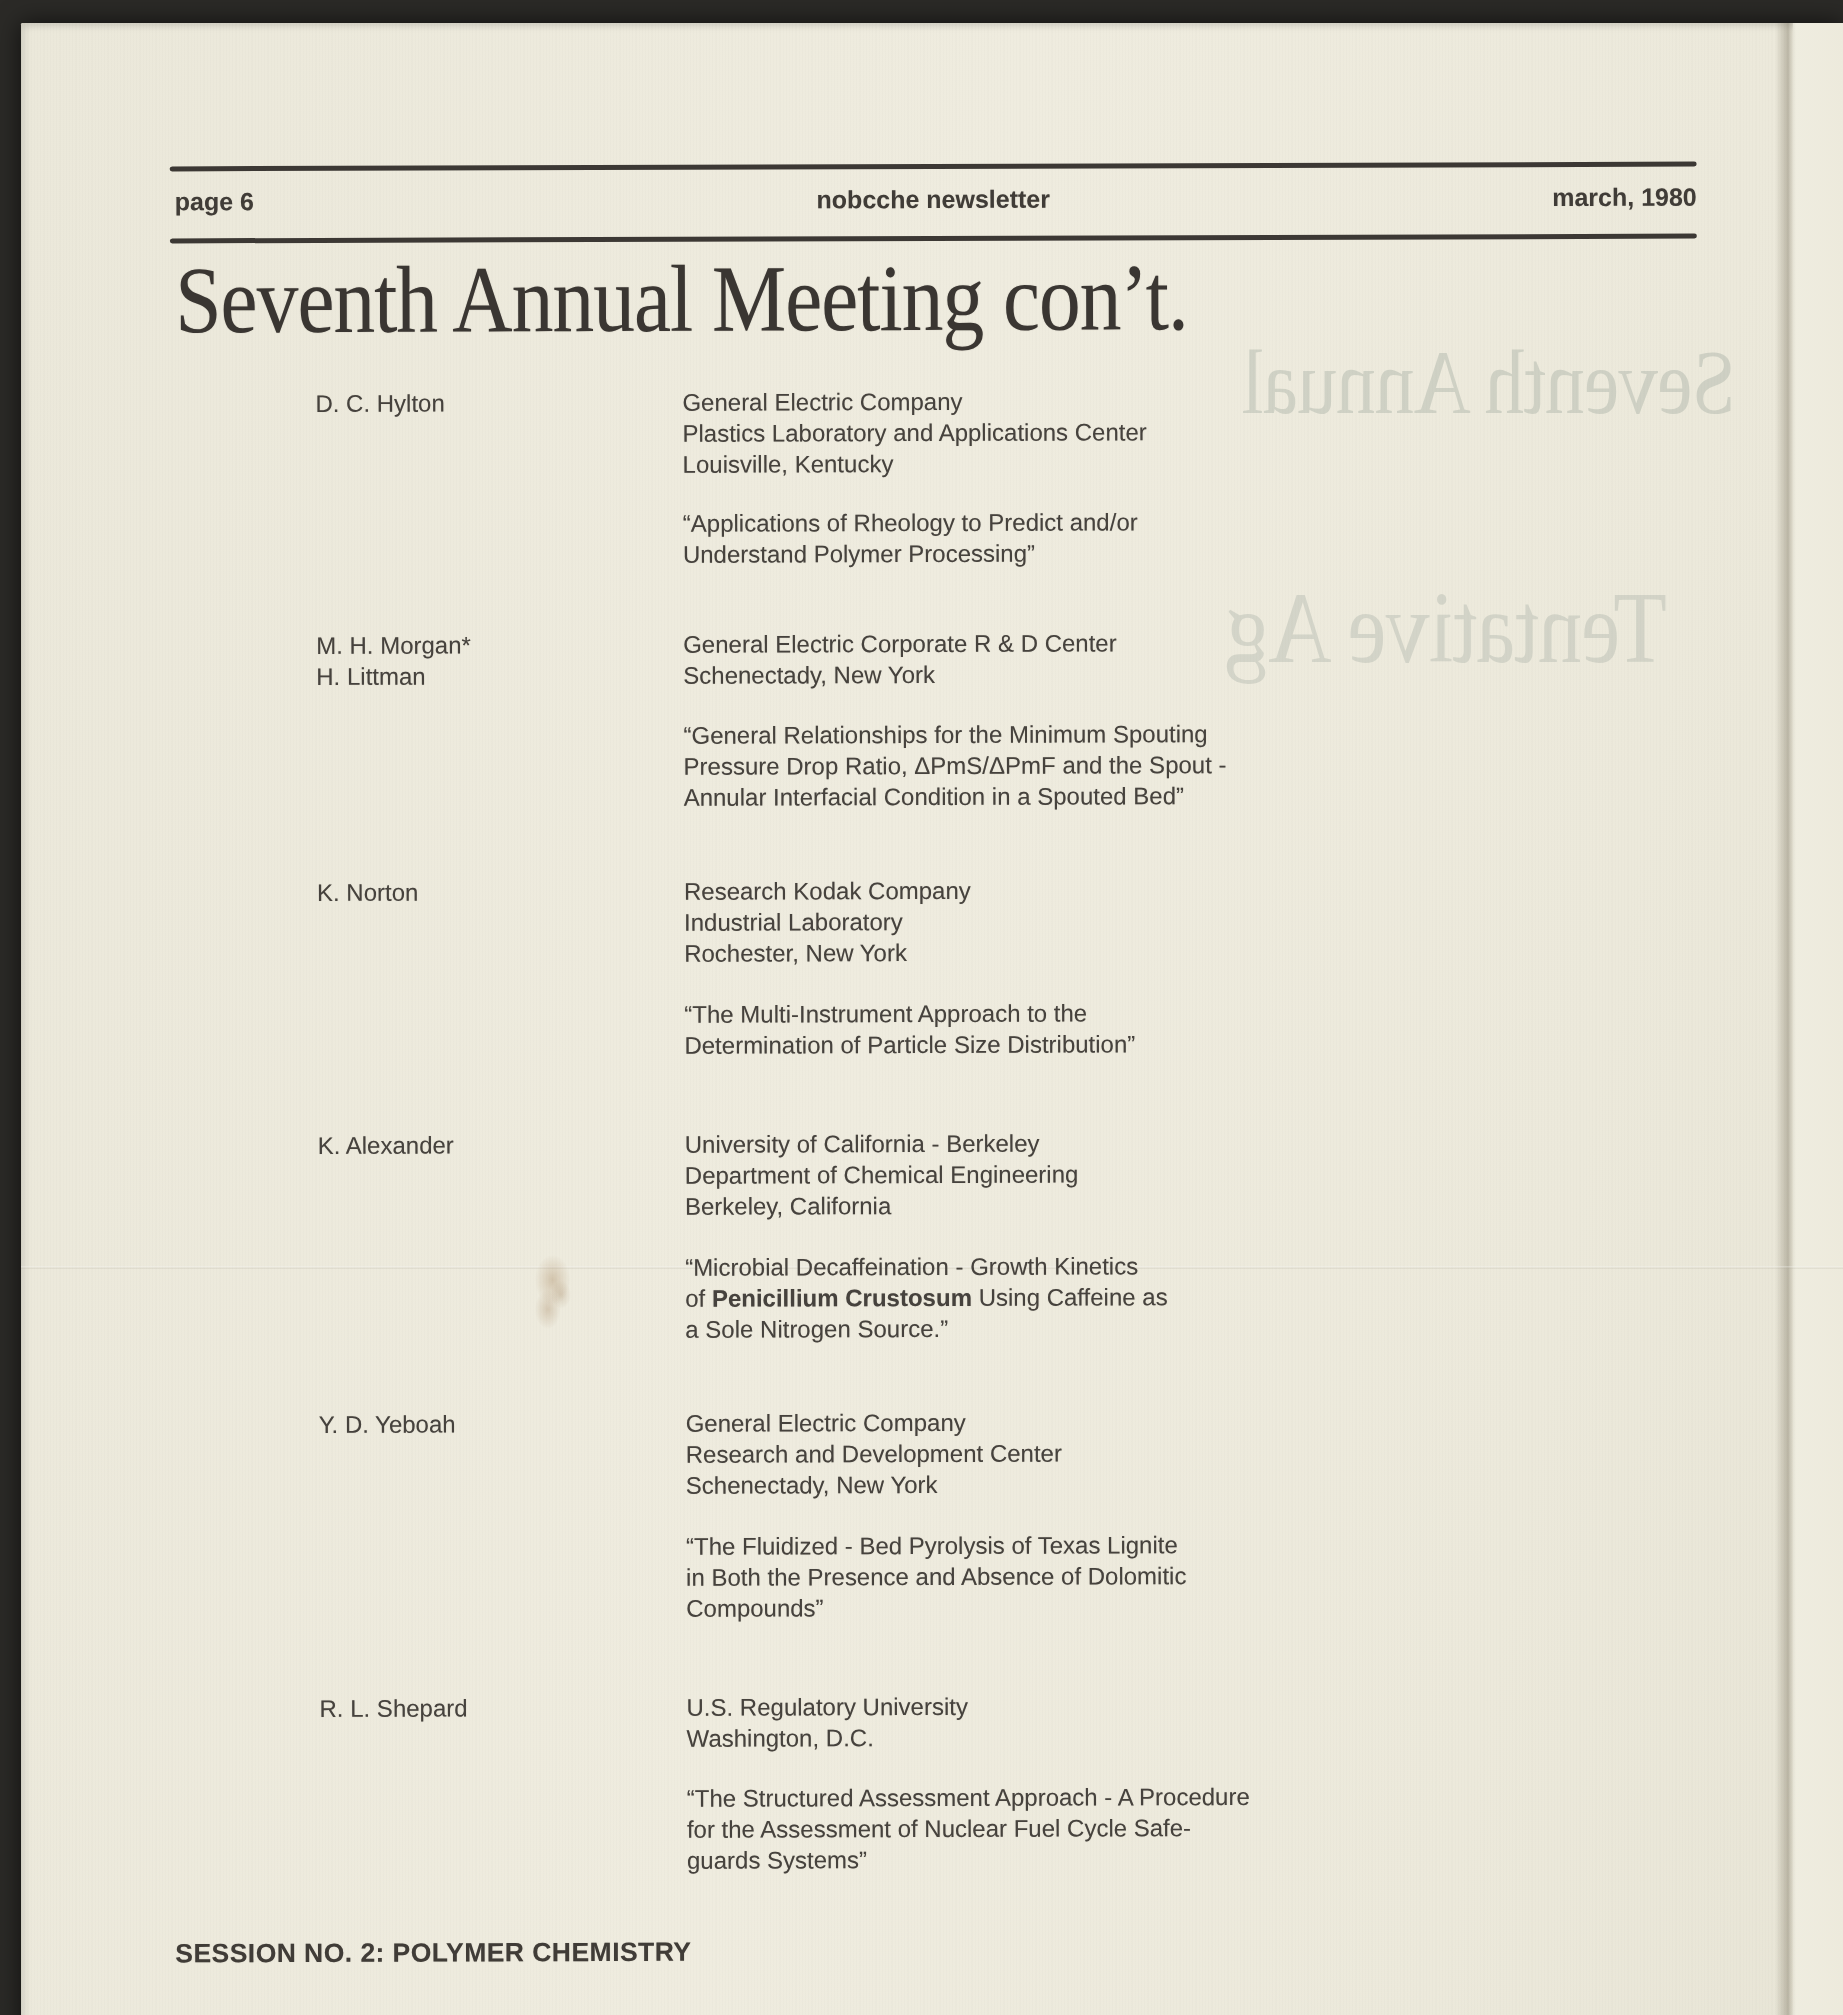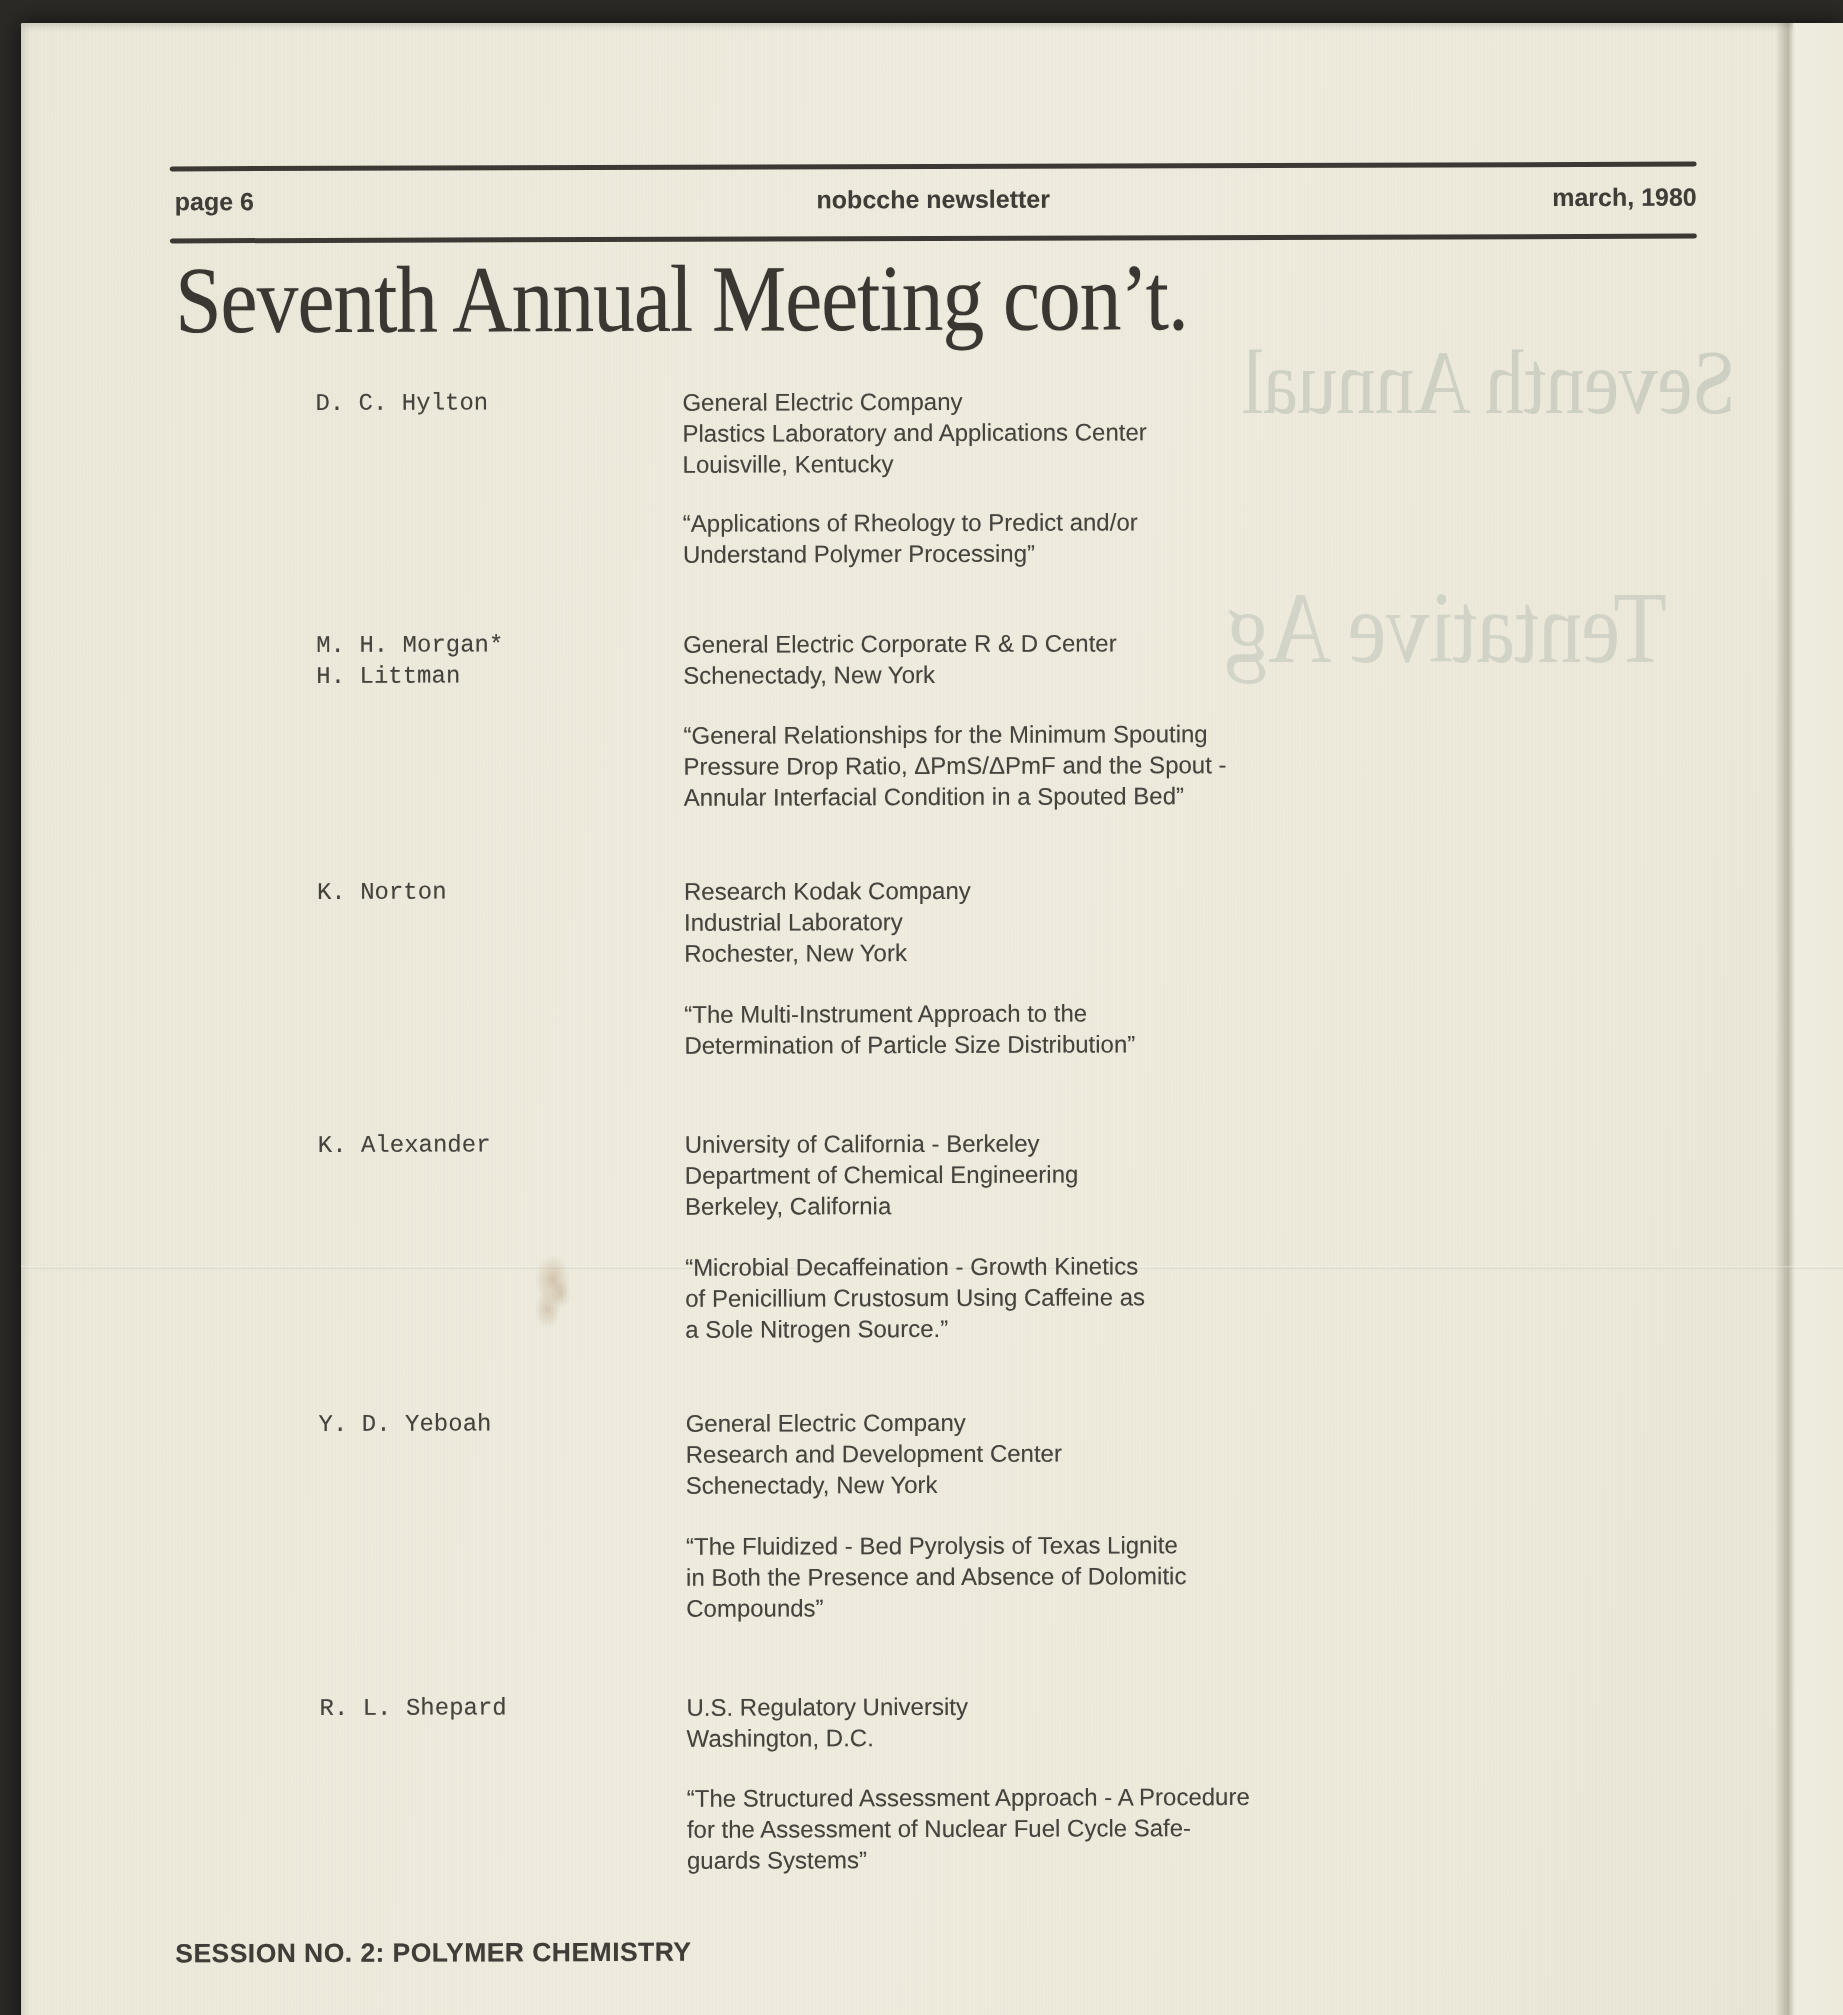--- a/index.html
+++ b/index.html
@@ -39,24 +39,24 @@
   .hdr .c{position:absolute;left:0;right:0;text-align:center;}
   .hdr .r{position:absolute;right:0;}
 
   .page-title{position:absolute;left:157px;top:226px;font-family:"Liberation Serif",serif;
        font-size:95px;line-height:1.05;font-weight:400;color:#3a3632;letter-spacing:-1.2px;
        transform:scale(.88,1);transform-origin:0 0;white-space:nowrap;
        text-shadow:0 0 1.2px rgba(58,54,50,.30);}
 
   .txt{font-size:24px;line-height:31px;text-shadow:0 0 0.8px rgba(70,66,61,.30);}
   .entry{position:absolute;left:0;width:1652px;}
-  .names{position:absolute;left:297px;top:0;white-space:nowrap;font-family:Liberation Mono, monospace;}
+  .names{position:absolute;left:297px;top:0;white-space:nowrap;}
   .aff{position:absolute;left:664px;top:0;white-space:nowrap;}
   .talk{position:absolute;left:664px;white-space:nowrap;}
-  b.sp{font-weight:400;}
+  b.sp{font-weight:700;}
 
   .session{position:absolute;left:152px;top:1913px;font-weight:700;font-size:26.6px;color:#403c37;
        letter-spacing:0.4px;white-space:nowrap;text-shadow:0 0 0.8px rgba(64,60,55,.3);}
 
   
   .ghost{position:absolute;color:rgba(138,152,142,.30);white-space:nowrap;pointer-events:none;
          font-family:"Liberation Serif",serif;}
   .g-big1{left:1181px;top:306px;font-size:92px;letter-spacing:-0.8px;transform:scale(-.86,1);}
   .g-big2{left:1169px;top:546px;font-size:102px;letter-spacing:-0.8px;transform:scale(-.86,1);color:rgba(138,152,142,.26);}
 </style>

